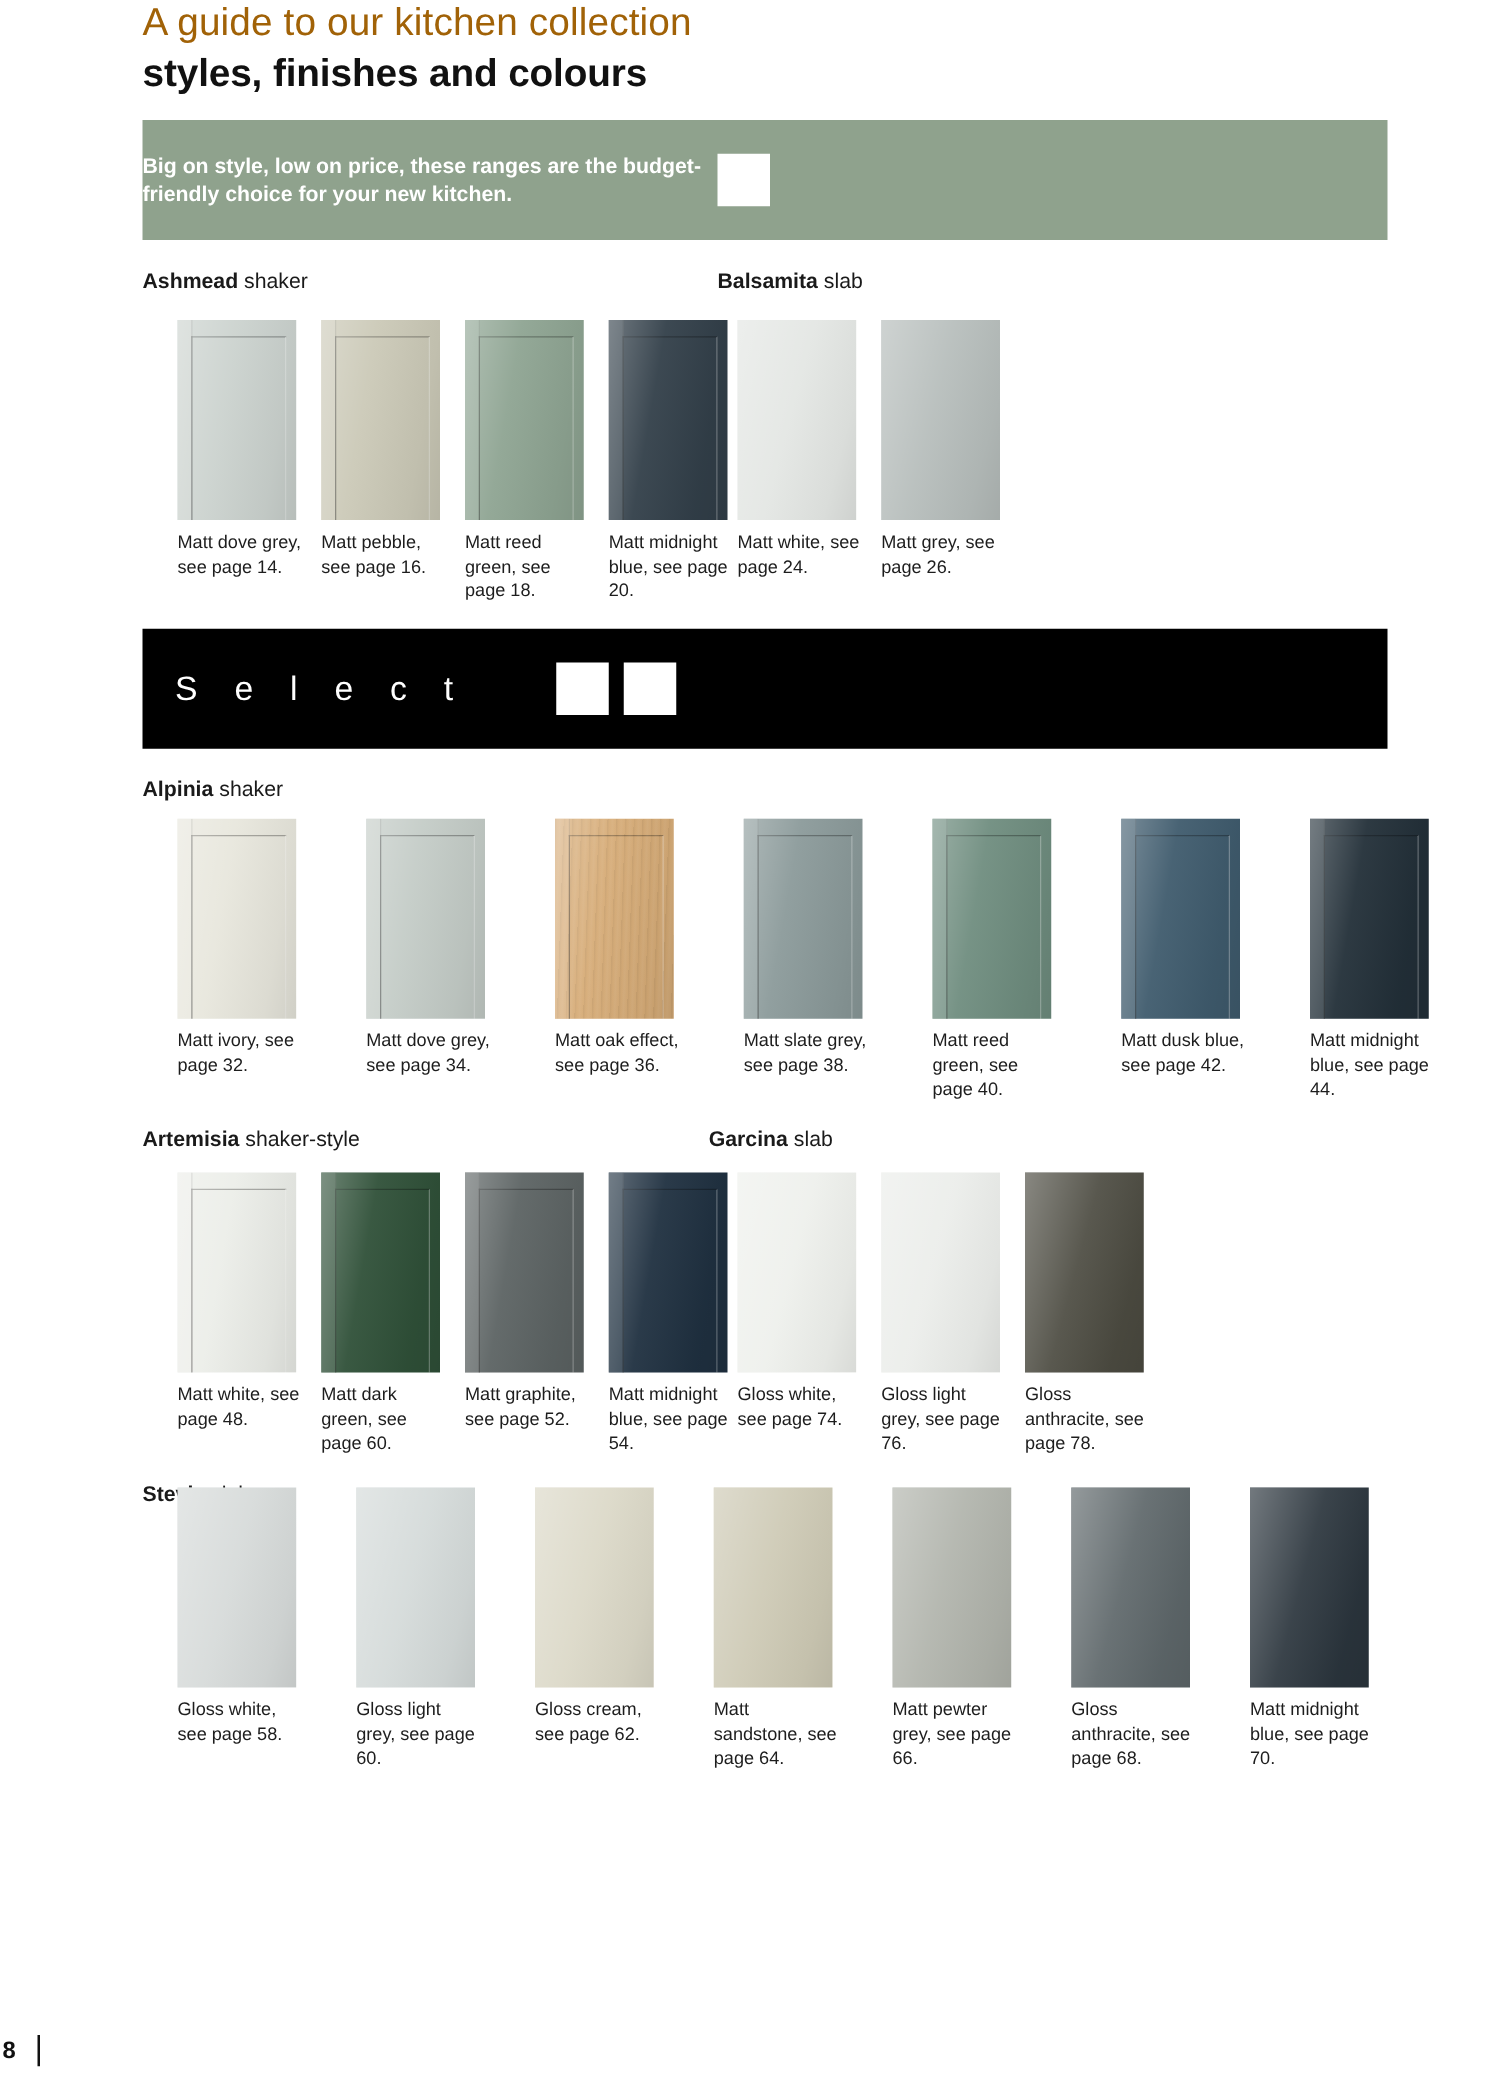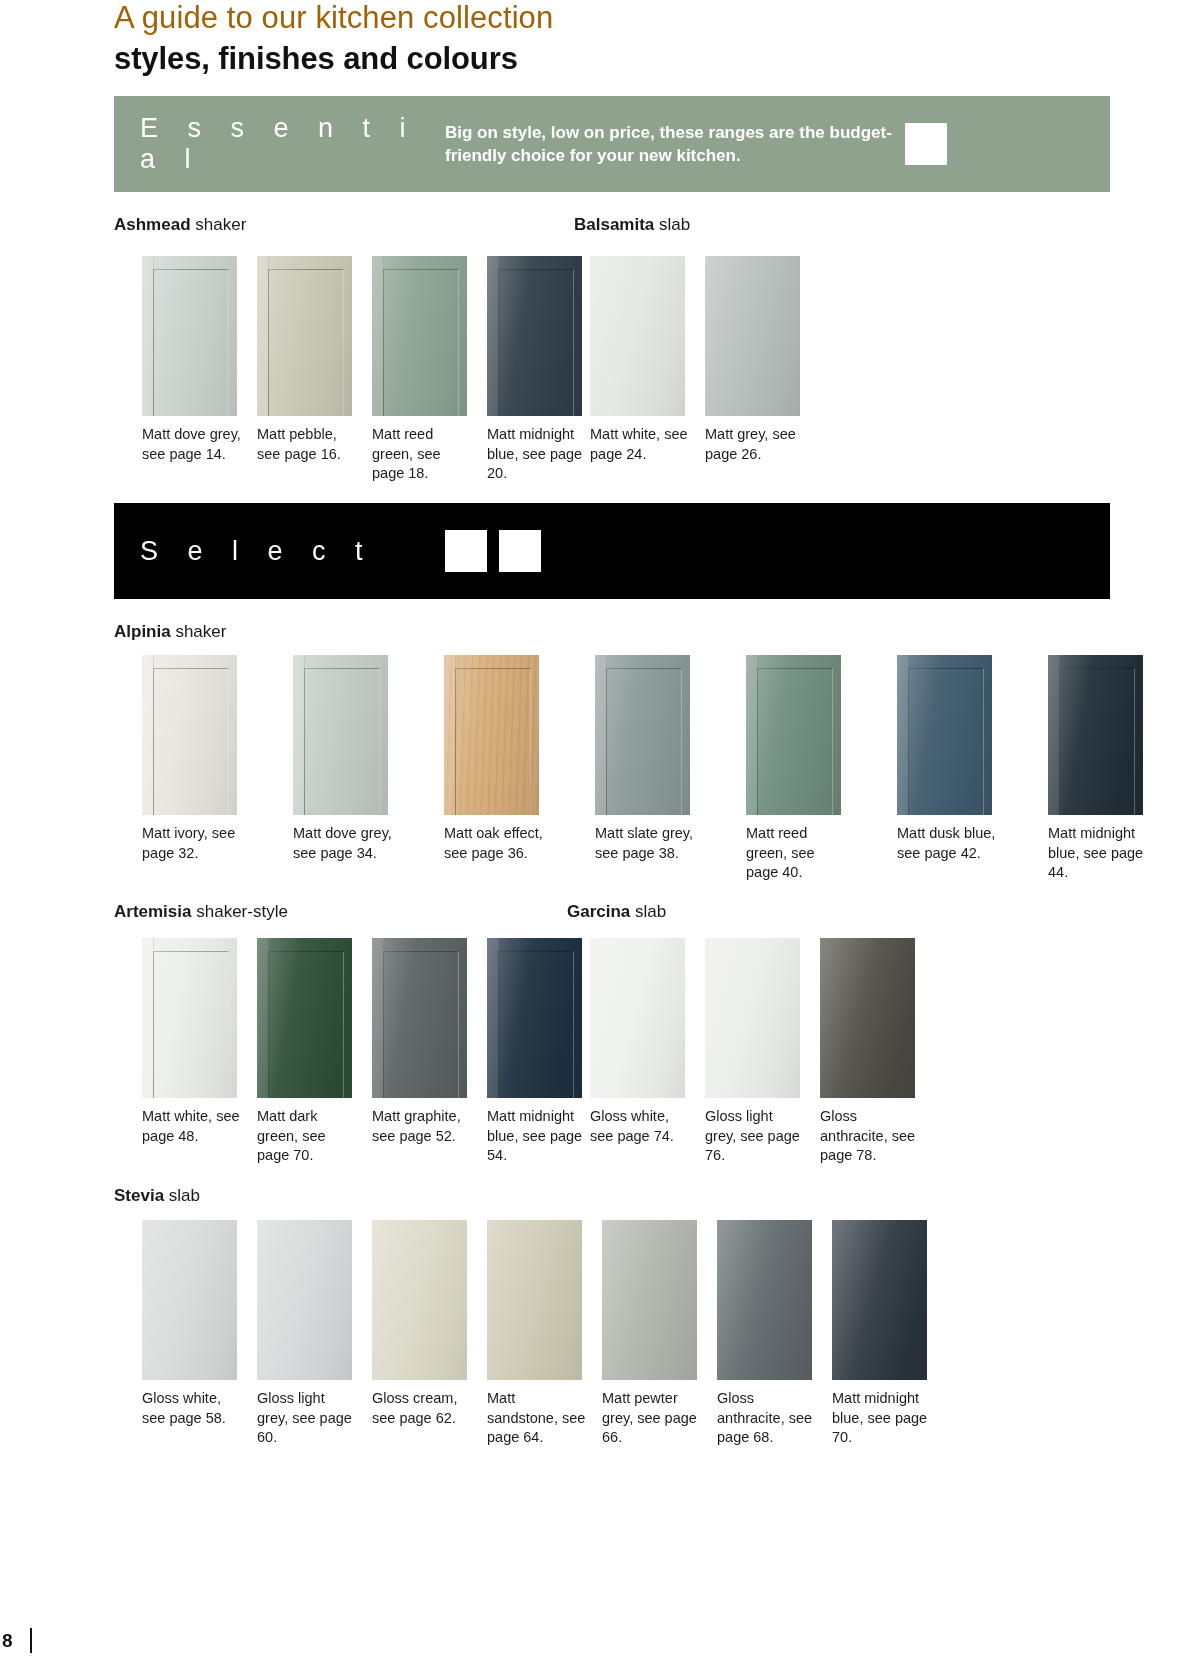--- a/index.html
+++ b/index.html
@@ -91,21 +91,20 @@
 <body>
 
 <div class="page">
 
   <div class="heading">
     <div class="line1">A guide to our kitchen collection</div>
     <div class="line2">styles, finishes and colours</div>
   </div>
 
   <div class="banner" id="banner-essential" style="background: rgb(143, 162, 141);">
-    <div class="bname">E s s e n t i a l</div>
     <div class="bdesc">Big on style, low on price, these ranges are the budget-friendly choice for your new kitchen.</div>
     <div class="badges">
       <div class="badge-sq"></div>
     </div>
   </div>
 
   <div class="grp-title" style="left:114px;top:215px;">
     <b>Ashmead</b>
     <span>shaker</span>
   </div>
@@ -254,21 +253,21 @@
           <span class="sheen"></span>
         </div>
       <div class="caption">Matt white, see page 48.</div>
     </div>
     <div class="cell">
       <div class="door" style="background: rgb(47, 80, 56);">
           <span class="stile"></span>
           <span class="inner"></span>
           <span class="sheen"></span>
         </div>
-      <div class="caption">Matt dark green, see page 70.</div>
+      <div class="caption">Matt dark green, see page 60.</div>
     </div>
     <div class="cell">
       <div class="door" style="background: rgb(92, 99, 99);">
           <span class="stile"></span>
           <span class="inner"></span>
           <span class="sheen"></span>
         </div>
       <div class="caption">Matt graphite, see page 52.</div>
     </div>
     <div class="cell">
@@ -300,21 +299,21 @@
         </div>
       <div class="caption">Gloss anthracite, see page 78.</div>
     </div>
   </div>
 
   <div class="grp-title" style="left:114px;top:1186px;">
     <b>Stevia</b>
     <span>slab</span>
   </div>
 
-  <div class="row" style="left:114px;top:1220px;">
+  <div class="row" style="left:114px;top:1190px;gap:28px;">
     <div class="cell">
       <div class="door slab" style="background: rgb(214, 218, 217);">
           <span class="sheen"></span>
         </div>
       <div class="caption">Gloss white, see page 58.</div>
     </div>
     <div class="cell">
       <div class="door slab" style="background: rgb(212, 218, 217);">
           <span class="sheen"></span>
         </div>

